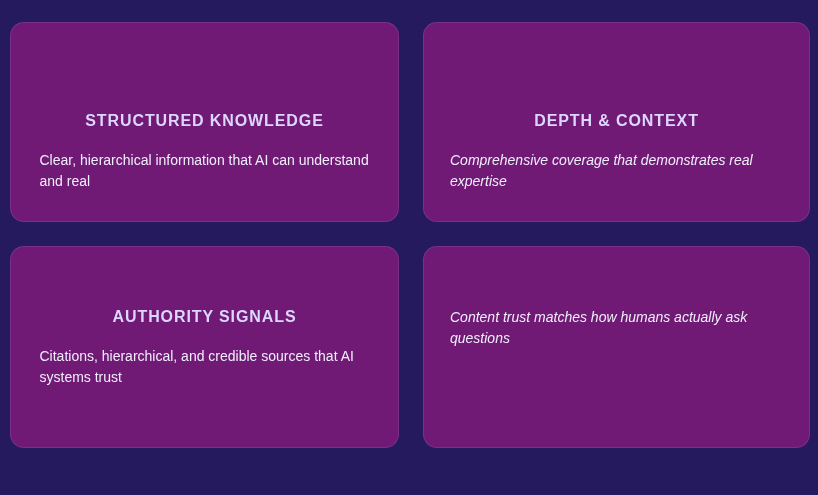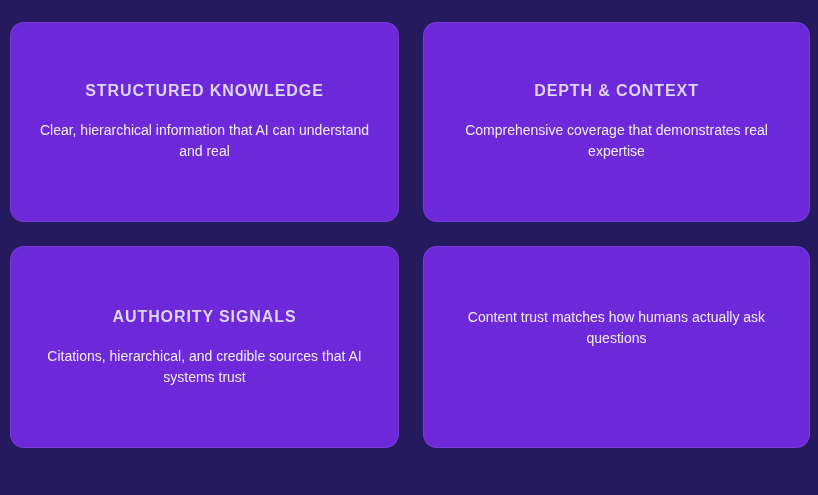--- a/index.html
+++ b/index.html
@@ -23,29 +23,29 @@
     padding: 22px 8px 47px 10px;
     display: grid;
     grid-template-columns: 389px 387px;
     grid-template-rows: 200px 202px;
     column-gap: 24px;
     row-gap: 24px;
     align-content: start;
   }
 
   .pillar-card {
-    background: #6d28d9;
+    background: #701a75;
     border: 1px solid rgba(173, 160, 226, 0.17);
     border-radius: 14px;
     display: flex;
     flex-direction: column;
     align-items: center;
     justify-content: flex-start;
-    text-align: center;
-    padding: 58px 26px 20px 26px;
+    text-align: left;
+    padding: 88px 26px 20px 26px;
   }
 
   .pillar-card.row-two {
     padding-top: 60px;
   }
 
   .pillar-title {
     color: #ddd6fe;
     font-size: 16px;
     font-weight: bold;
@@ -58,20 +58,21 @@
   .pillar-desc {
     color: #f1eefb;
     font-size: 14px;
     font-weight: normal;
     line-height: 1.5;
     max-width: 330px;
   }
 
   .pillar-card.wide-desc .pillar-desc {
     max-width: 345px;
+    font-style: italic;
   }
 </style>
 </head>
 <body>
 
 <div id="pillar-grid">
 
   <div class="pillar-card">
     <div class="pillar-title">STRUCTURED KNOWLEDGE</div>
     <div class="pillar-desc">Clear, hierarchical information that AI can understand and real</div>

